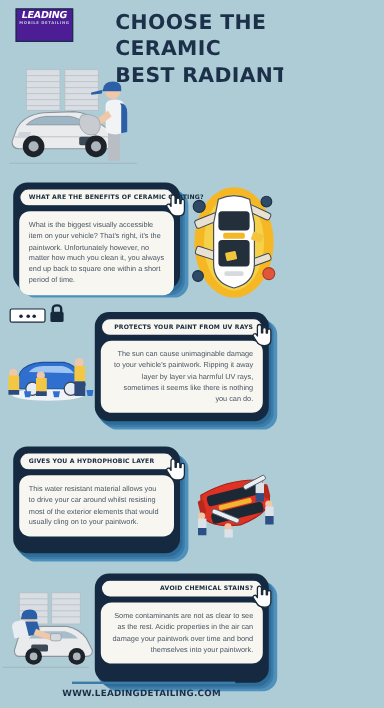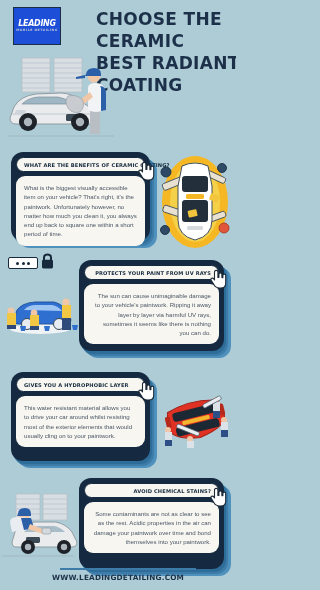--- a/index.html
+++ b/index.html
@@ -10,25 +10,25 @@
     font-family:"Liberation Sans", sans-serif;
     position:relative;
     overflow:hidden;
   }
 
   
   .header { position:absolute; left:0; top:0; width:236px; height:148px; }
 
   .logo {
     position:absolute; left:13px; top:7px;
-    width:48px; height:38px;
-    background:#1d4ed8;
+    width:48px; height:28px;
+    background:#4c1d95;
     border:1px solid #1a2e45;
     display:flex; flex-direction:column;
-    align-items:center; justify-content:center;
+    align-items:center; 
     overflow:hidden;
   }
   .logo-main {
     font-family:"DejaVu Sans", sans-serif;
     font-size:8px; font-weight:bold; font-style:italic;
     color:#ffffff; letter-spacing:-0.3px; line-height:9px;
   }
   .logo-sub {
     font-family:"DejaVu Sans", sans-serif;
     font-size:3.2px; font-weight:bold;
@@ -141,21 +141,20 @@
 
   <div class="logo">
     <div class="logo-main">LEADING</div>
     <div class="logo-sub">MOBILE DETAILING</div>
   </div>
 
   <div class="title">
     <span class="ln">Choose The</span>
     <span class="ln">CERAMIC</span>
     <span class="ln">Best RADIANT</span>
-    <span class="ln">COATING</span>
   </div>
 
   <div class="hero">
     <svg width="112" height="92" viewBox="0 0 112 92">
 
       <rect x="16" y="6" width="28" height="34" fill="#d9dee3" stroke="#b7c0c8" stroke-width="0.8"></rect>
       <rect x="48" y="6" width="28" height="34" fill="#d9dee3" stroke="#b7c0c8" stroke-width="0.8"></rect>
       <g stroke="#b7c0c8" stroke-width="0.7">
         <line x1="16" y1="11" x2="44" y2="11"></line>
           <line x1="16" y1="16" x2="44" y2="16"></line>

